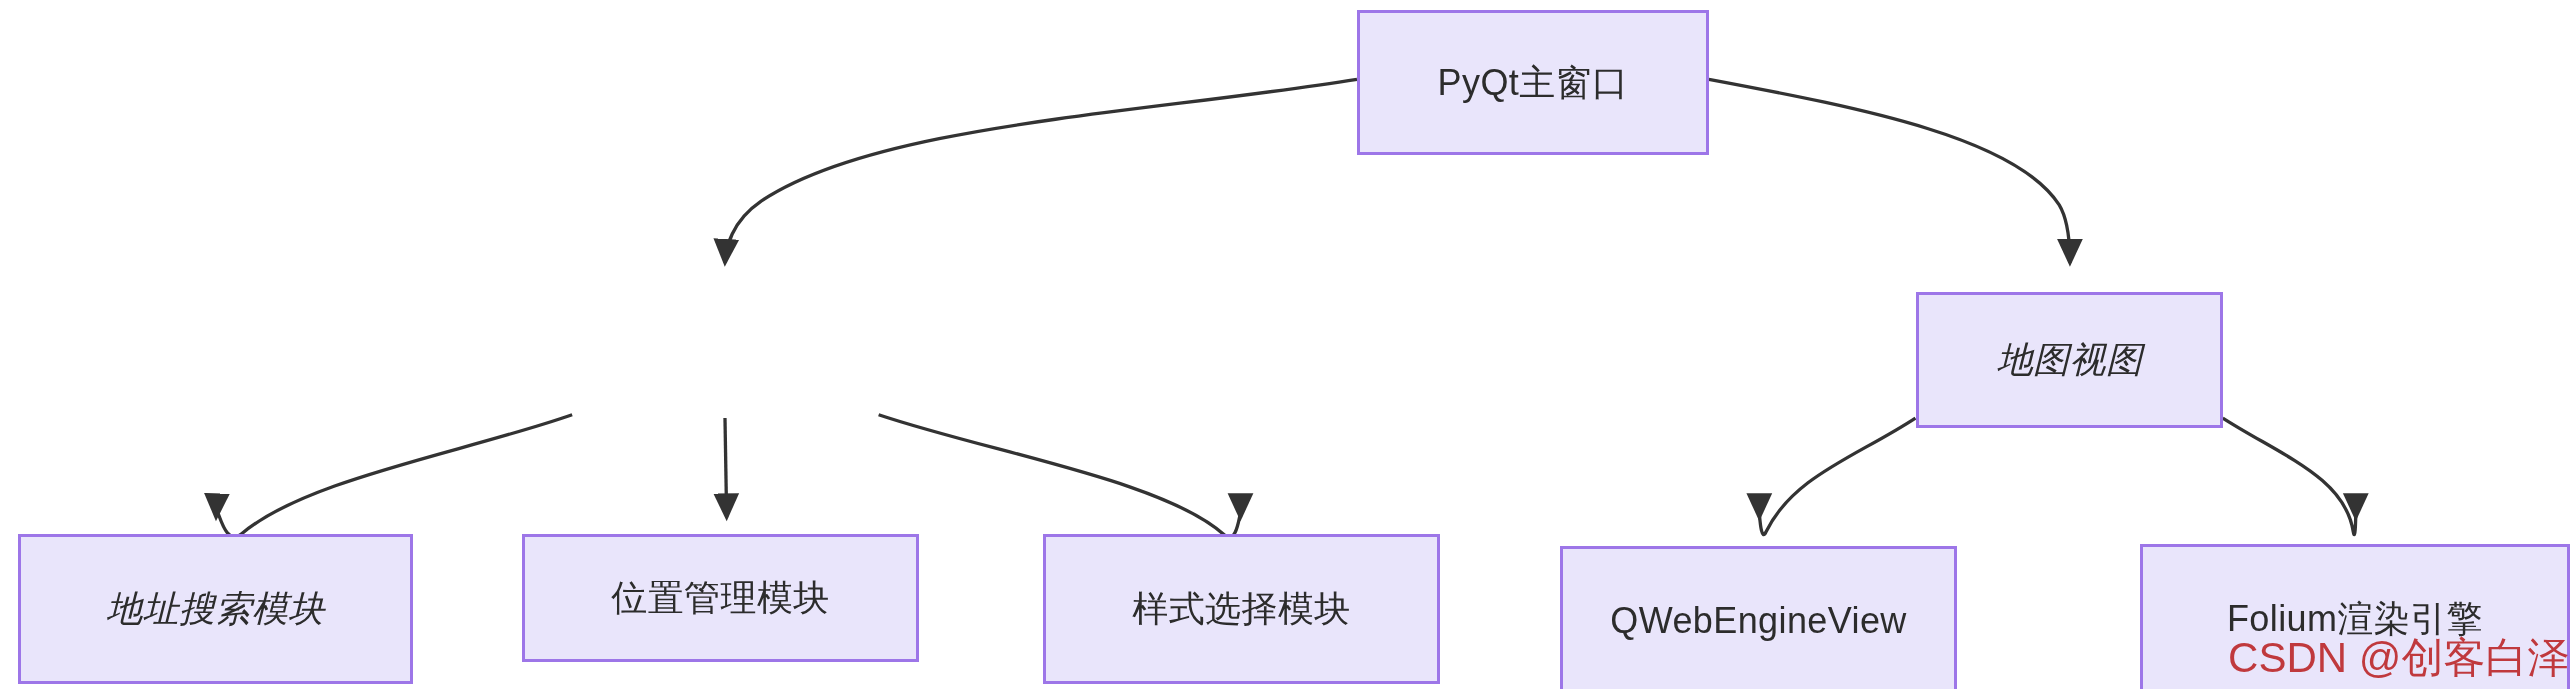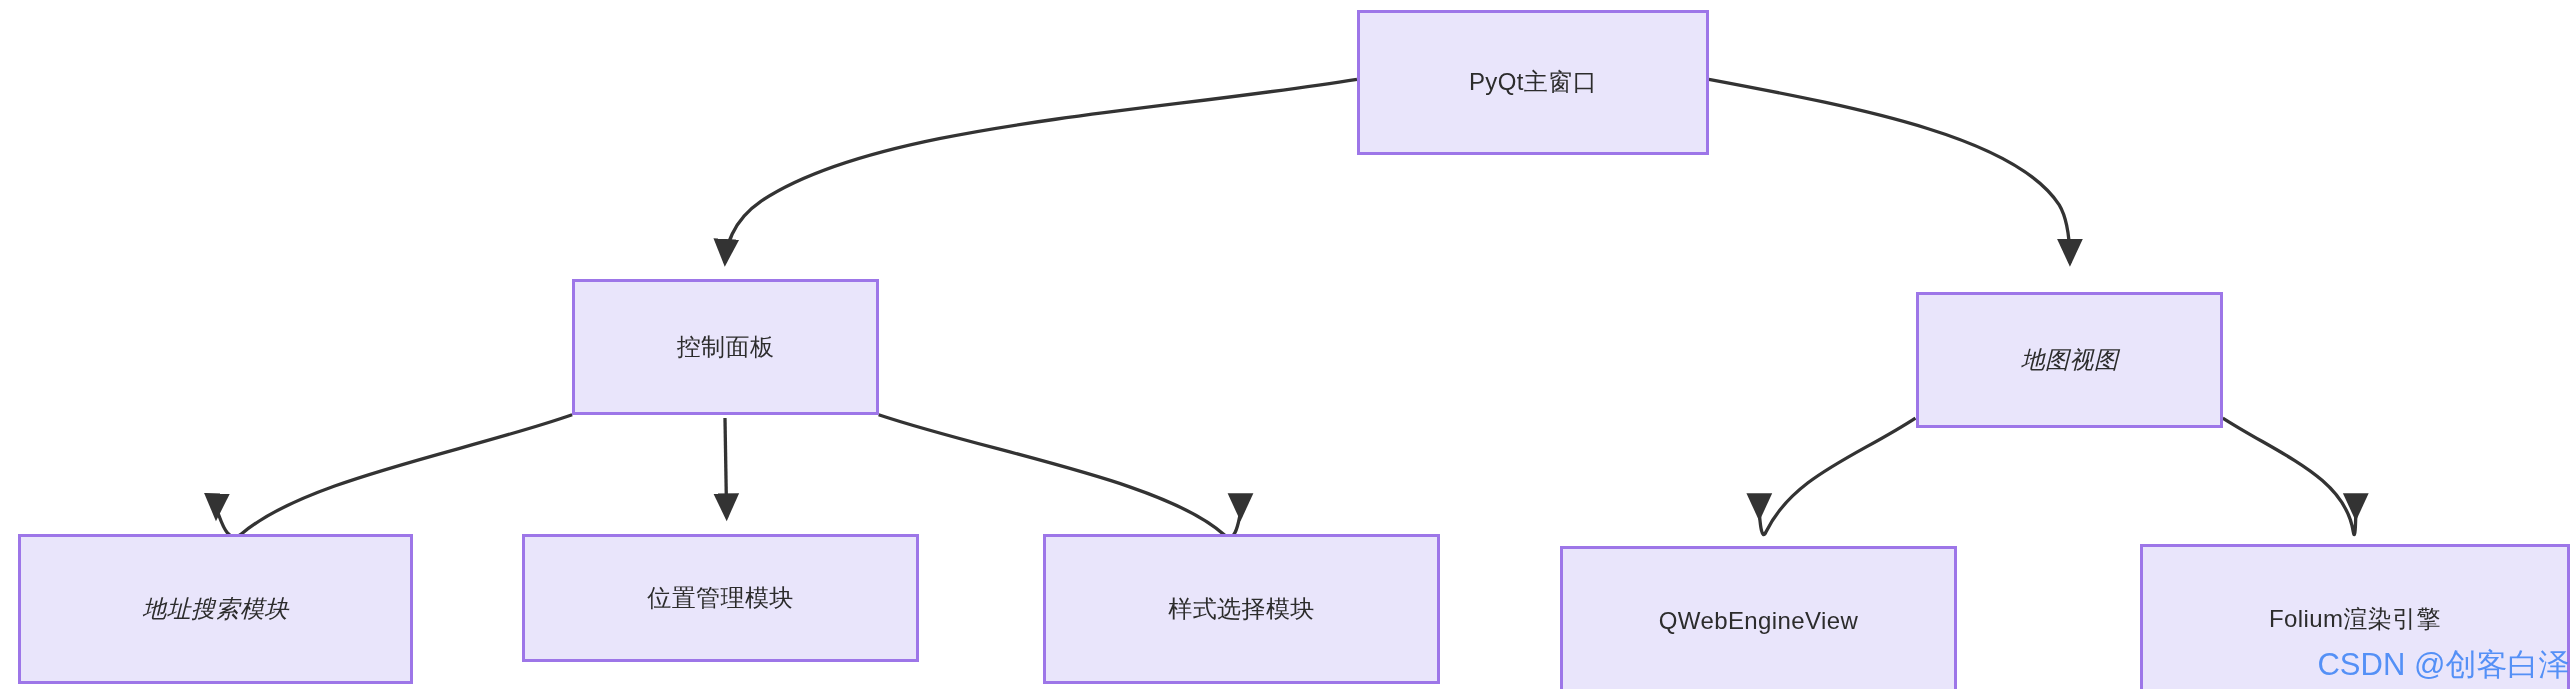--- a/index.html
+++ b/index.html
@@ -27,21 +27,21 @@
     position: absolute;
     box-sizing: border-box;
     background: #e9e5fb;
     border: 3.3px solid #9d76e8;
     display: flex;
     align-items: center;
     justify-content: center;
     z-index: 2;
   }
   .node-label {
-    font-size: 24px;
+    font-size: 36px;
     color: #2c2c2c;
     line-height: 1.2;
     white-space: nowrap;
     letter-spacing: 0.4px;
   }
   
   #node-root        { left: 1357px; top: 10px;  width: 352px; height: 145px; }
   
   #node-control     { left: 572px;  top: 279px; width: 307px; height: 136px; }
   #node-mapview     { left: 1916px; top: 292px; width: 307px; height: 136px; font-style: italic; }
@@ -49,22 +49,22 @@
   #node-address     { left: 18px;   top: 534px; width: 395px; height: 150px; font-style: italic; }
   #node-location    { left: 522px;  top: 534px; width: 397px; height: 128px; }
   #node-style       { left: 1043px; top: 534px; width: 397px; height: 150px; align-items: center; }
   #node-qwebengine  { left: 1560px; top: 534px; width: 397px; height: 150px; margin-top: 12px; }
   #node-folium      { left: 2140px; top: 544px; width: 430px; height: 150px; }
 
   #watermark {
     position: absolute;
     right: 6.6px;
     bottom: 3.3px;
-    font-size: 31px;
-    color: #3b82f6;
+    font-size: 42px;
+    color: #b91c1c;
     opacity: 0.85;
     white-space: nowrap;
     z-index: 5;
     pointer-events: none;
     font-family: "Liberation Sans", "DejaVu Sans", sans-serif;
     margin-top: 40px;
   }
 </style>
 </head>
 <body>
@@ -92,23 +92,20 @@
       <path d="M 2318,506 C 2248,552 2170,576 2137,644 C 2130,660 2129,610 2129,626"></path>
 
       <path d="M 2690,506 C 2762,552 2838,578 2848,644 C 2851,660 2851,610 2851,626"></path>
     </g>
   </svg>
 
   <div class="node" id="node-root">
     <span class="node-label">PyQt主窗口</span>
   </div>
 
-  <div class="node" id="node-control">
-    <span class="node-label">控制面板</span>
-  </div>
 
   <div class="node" id="node-mapview">
     <span class="node-label">地图视图</span>
   </div>
 
   <div class="node" id="node-address">
     <span class="node-label">地址搜索模块</span>
   </div>
 
   <div class="node" id="node-location">

